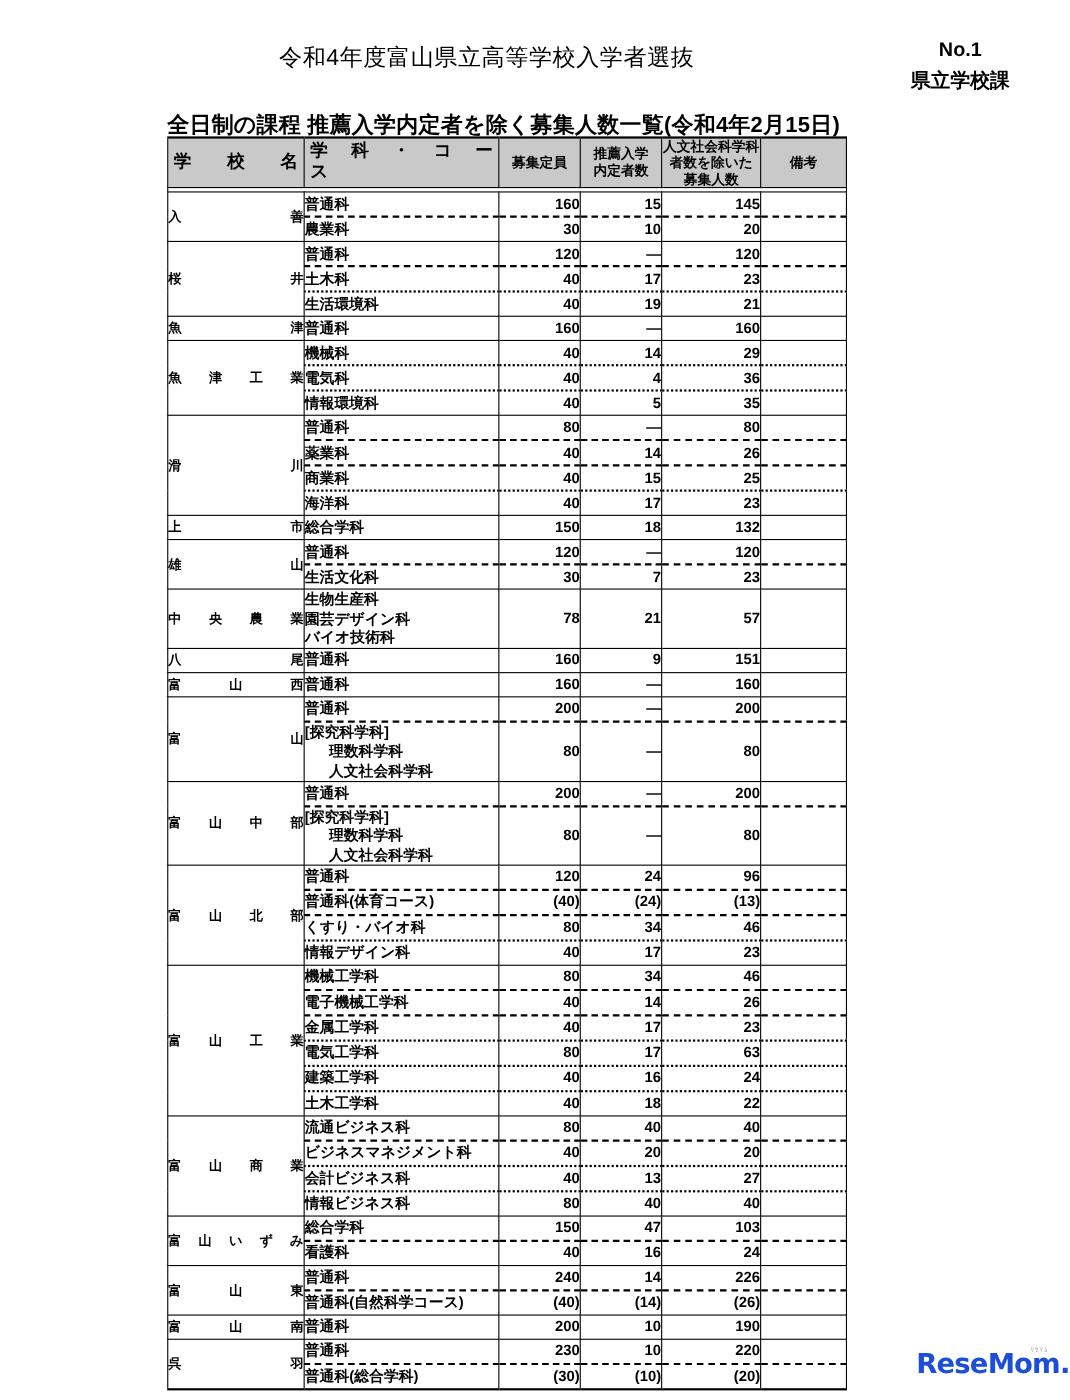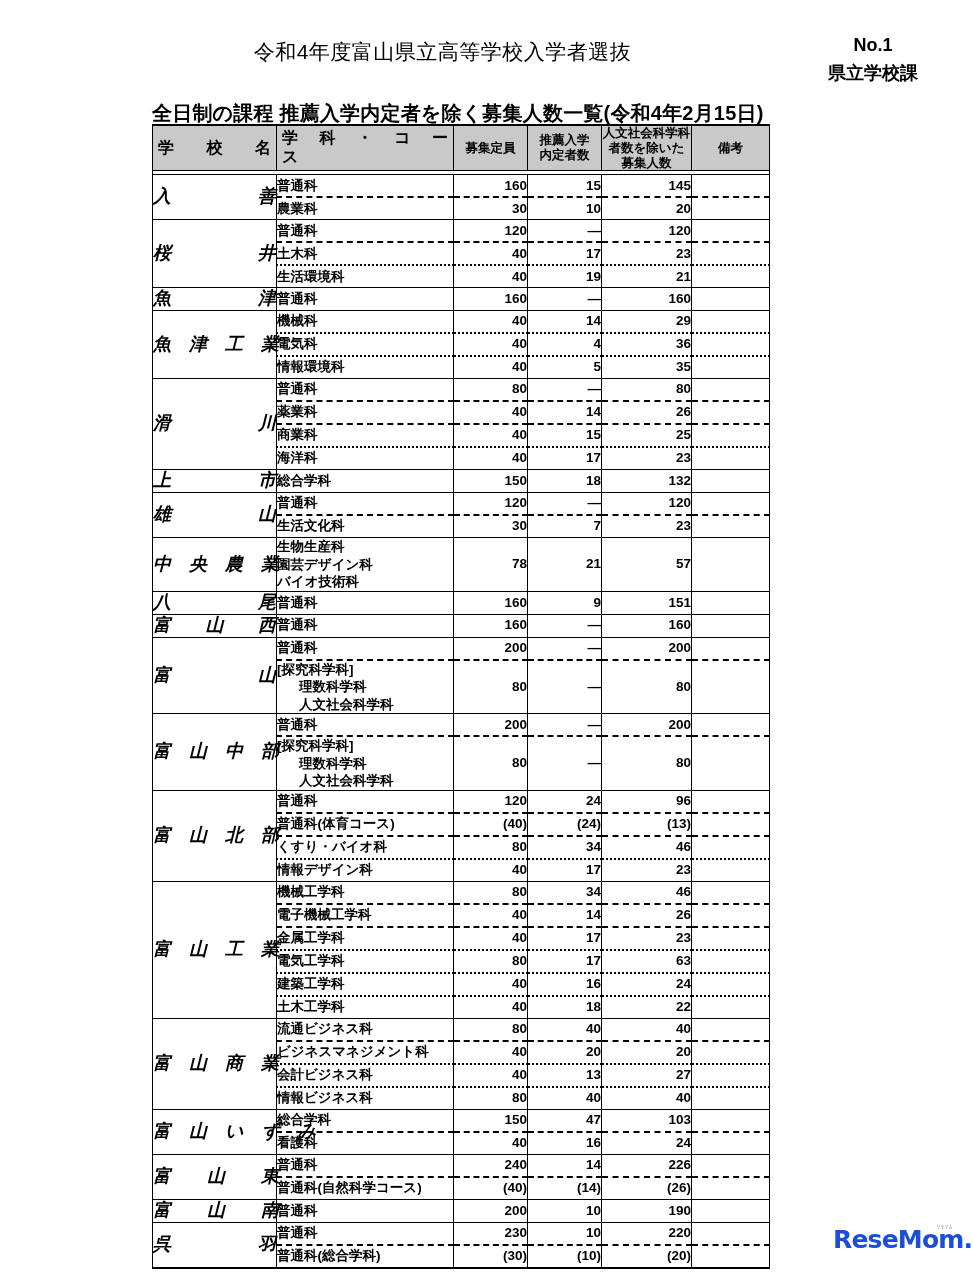--- a/index.html
+++ b/index.html
@@ -121,23 +121,22 @@
 
   
   tbody td {
     height: 21px;
     line-height: 1.22;
   }
   td.school {
     text-align: justify;
     text-align-last: justify;
     padding: 0 4px;
-    font-size: 18px;
+    font-size: 12px;
     white-space: nowrap;
-    font-style: italic;
   }
   td.course {
     padding: 0 3px 0 4px;
     font-size: 13.5px;
     white-space: nowrap;
     text-align: left;
   }
   td.num {
     text-align: right;
     padding: 0 7px 0 3px;

